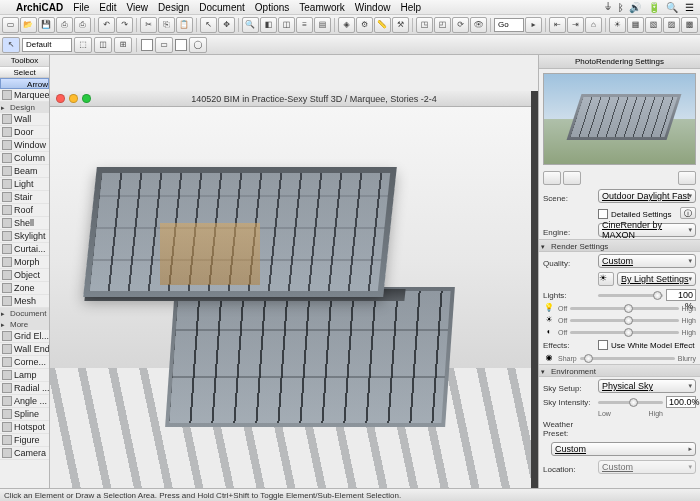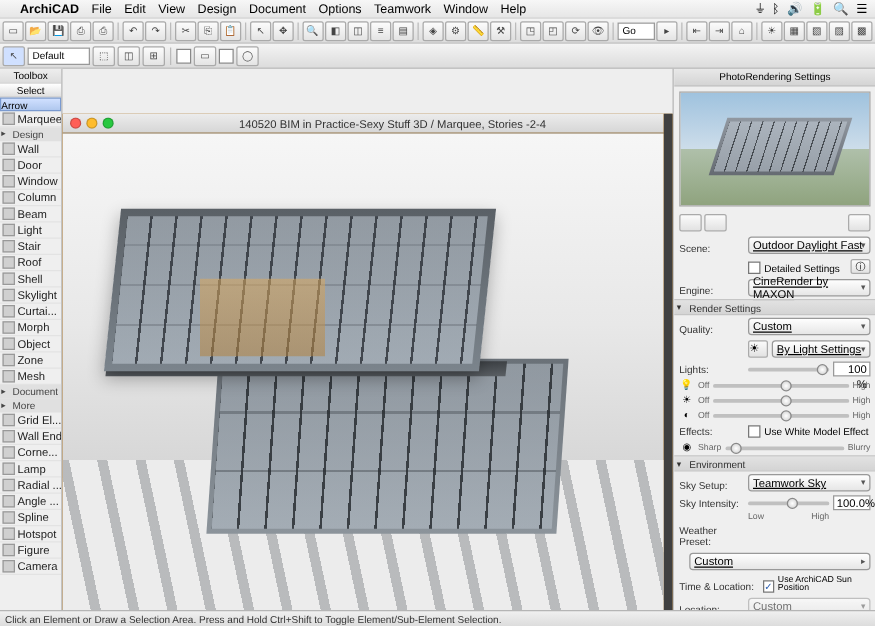--- a/index.html
+++ b/index.html
@@ -18,21 +18,21 @@
 .tb-btn { width: 18px; height: 16px; background: linear-gradient(#fcfcfc,#e4e4e4); border: 1px solid #aaa; border-radius: 2px; display: inline-flex; align-items: center; justify-content: center; font-size: 8px; color: #444; }
 .tb-sep { width: 1px; height: 14px; background: #bbb; margin: 0 2px; }
 .tb-field { height: 14px; background: #fff; border: 1px solid #999; padding: 0 3px; font-size: 8px; display: inline-flex; align-items: center; min-width: 30px; }
 .tb-check { width: 12px; height: 12px; border: 1px solid #888; background: #fff; }
 
 
 .workspace { display: flex; height: calc(501px - 15px - 40px - 13px); }
 .toolbox { width: 50px; background: #efefef; border-right: 1px solid #b5b5b5; overflow: hidden; }
 .toolbox .head { background: linear-gradient(#eee,#ddd); text-align: center; height: 12px; line-height: 12px; border-bottom: 1px solid #ccc; font-size: 8px; }
 .toolbox .select-btn { background: linear-gradient(#fff,#e0e0e0); text-align: center; height: 11px; line-height: 11px; border-bottom: 1px solid #ccc; font-size: 8px; }
-.toolbox .arrow-btn { background: linear-gradient(#d0e0ff,#b0c8ee); text-align: left; height: 11px; line-height: 11px; border: 1px solid #7a9ad0; font-size: 8px; }
+.toolbox .arrow-btn { background: linear-gradient(#d0e0ff,#b0c8ee); text-align: right; height: 11px; line-height: 11px; border: 1px solid #7a9ad0; font-size: 8px; }
 .tool-item { height: 13px; display: flex; align-items: center; padding-left: 2px; font-size: 8px; color: #222; border-bottom: 1px solid #e3e3e3; white-space: nowrap; overflow: hidden; }
 .tool-item .ti-icon { width: 10px; height: 10px; background: #d0d0d0; border: 1px solid #999; margin-right: 2px; flex-shrink: 0; }
 .tool-group { background: #e0e0e0; height: 11px; line-height: 11px; padding-left: 10px; font-size: 8px; color: #444; position: relative; }
 .tool-group:before { content: "▸"; position: absolute; left: 1px; font-size: 7px; }
 
 
 .viewport { flex: 1; background: #a16207; position: relative; border-right: 7px solid #404040; overflow: hidden; margin-top: 36px; }
 .vp-titlebar { height: 16px; background: linear-gradient(#ececec,#d6d6d6); border-bottom: 1px solid #b0b0b0; display: flex; align-items: center; }
 .traffic { display: flex; gap: 4px; padding: 0 6px; }
 .tball { width: 9px; height: 9px; border-radius: 50%; border: 1px solid rgba(0,0,0,.2); }
@@ -395,21 +395,21 @@
       <div class="strack">
           <div class="sthumb" style="left:5%"></div>
         </div>
       <span class="slabels">Blurry</span>
     </div>
 
     <div class="psection">Environment</div>
     <div class="prow">
       <div class="plabel">Sky Setup:</div>
       <div class="pselect">
-          <span>Teamwork Sky</span>
+          <span>Physical Sky</span>
           <span class="caret">▾</span>
         </div>
     </div>
     <div class="slider-row">
       <div class="plabel" style="width:52px">Sky Intensity:</div>
       <div class="strack">
           <div class="sthumb" style="left:48%"></div>
         </div>
       <div class="sval"><span>100.0</span><span>%</span></div>
     </div>
@@ -423,25 +423,20 @@
     <div class="prow">
       <div class="plabel">Weather Preset:</div>
     </div>
     <div class="prow">
       <div class="pselect" style="margin-left:8px">
           <span>Custom</span>
           <span class="caret">▸</span>
         </div>
     </div>
     <div class="prow">
-      <div class="plabel" style="width:64px">Time &amp; Location:</div>
-      <div class="pcheck">✓</div>
-      <span style="font-size:7px">Use ArchiCAD Sun Position</span>
-    </div>
-    <div class="prow">
       <div class="plabel">Location:</div>
       <div class="pselect" style="opacity:.55">
           <span>Custom</span>
           <span class="caret">▾</span>
         </div>
     </div>
 
   </div>
 </div>
 

